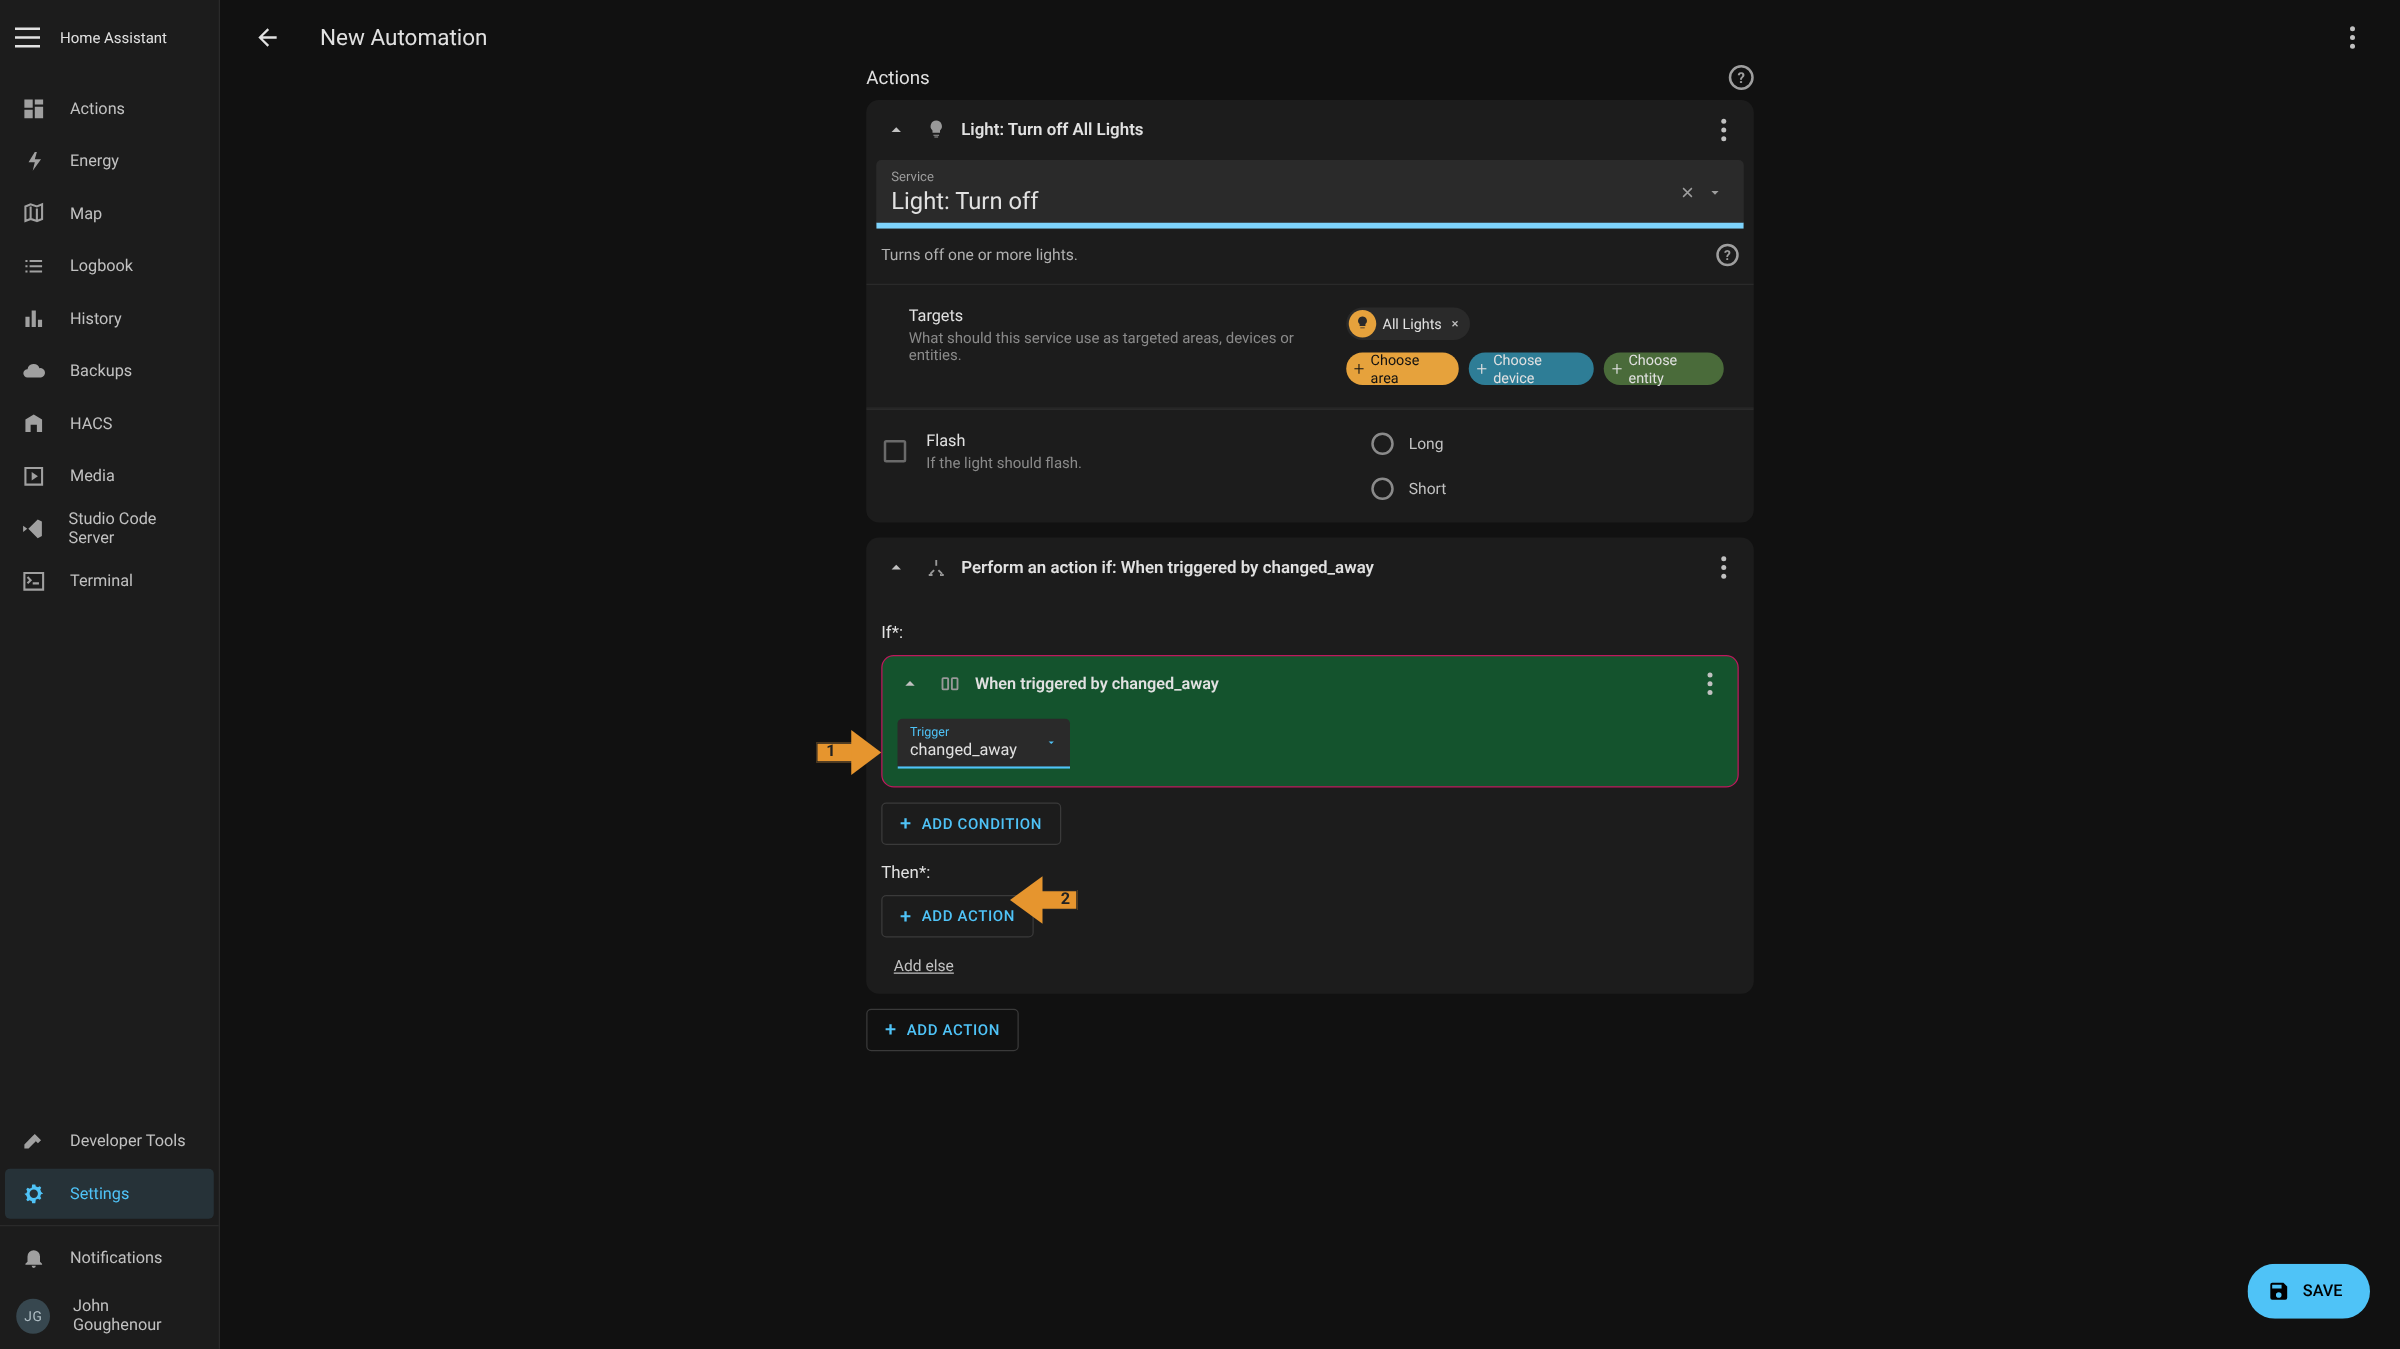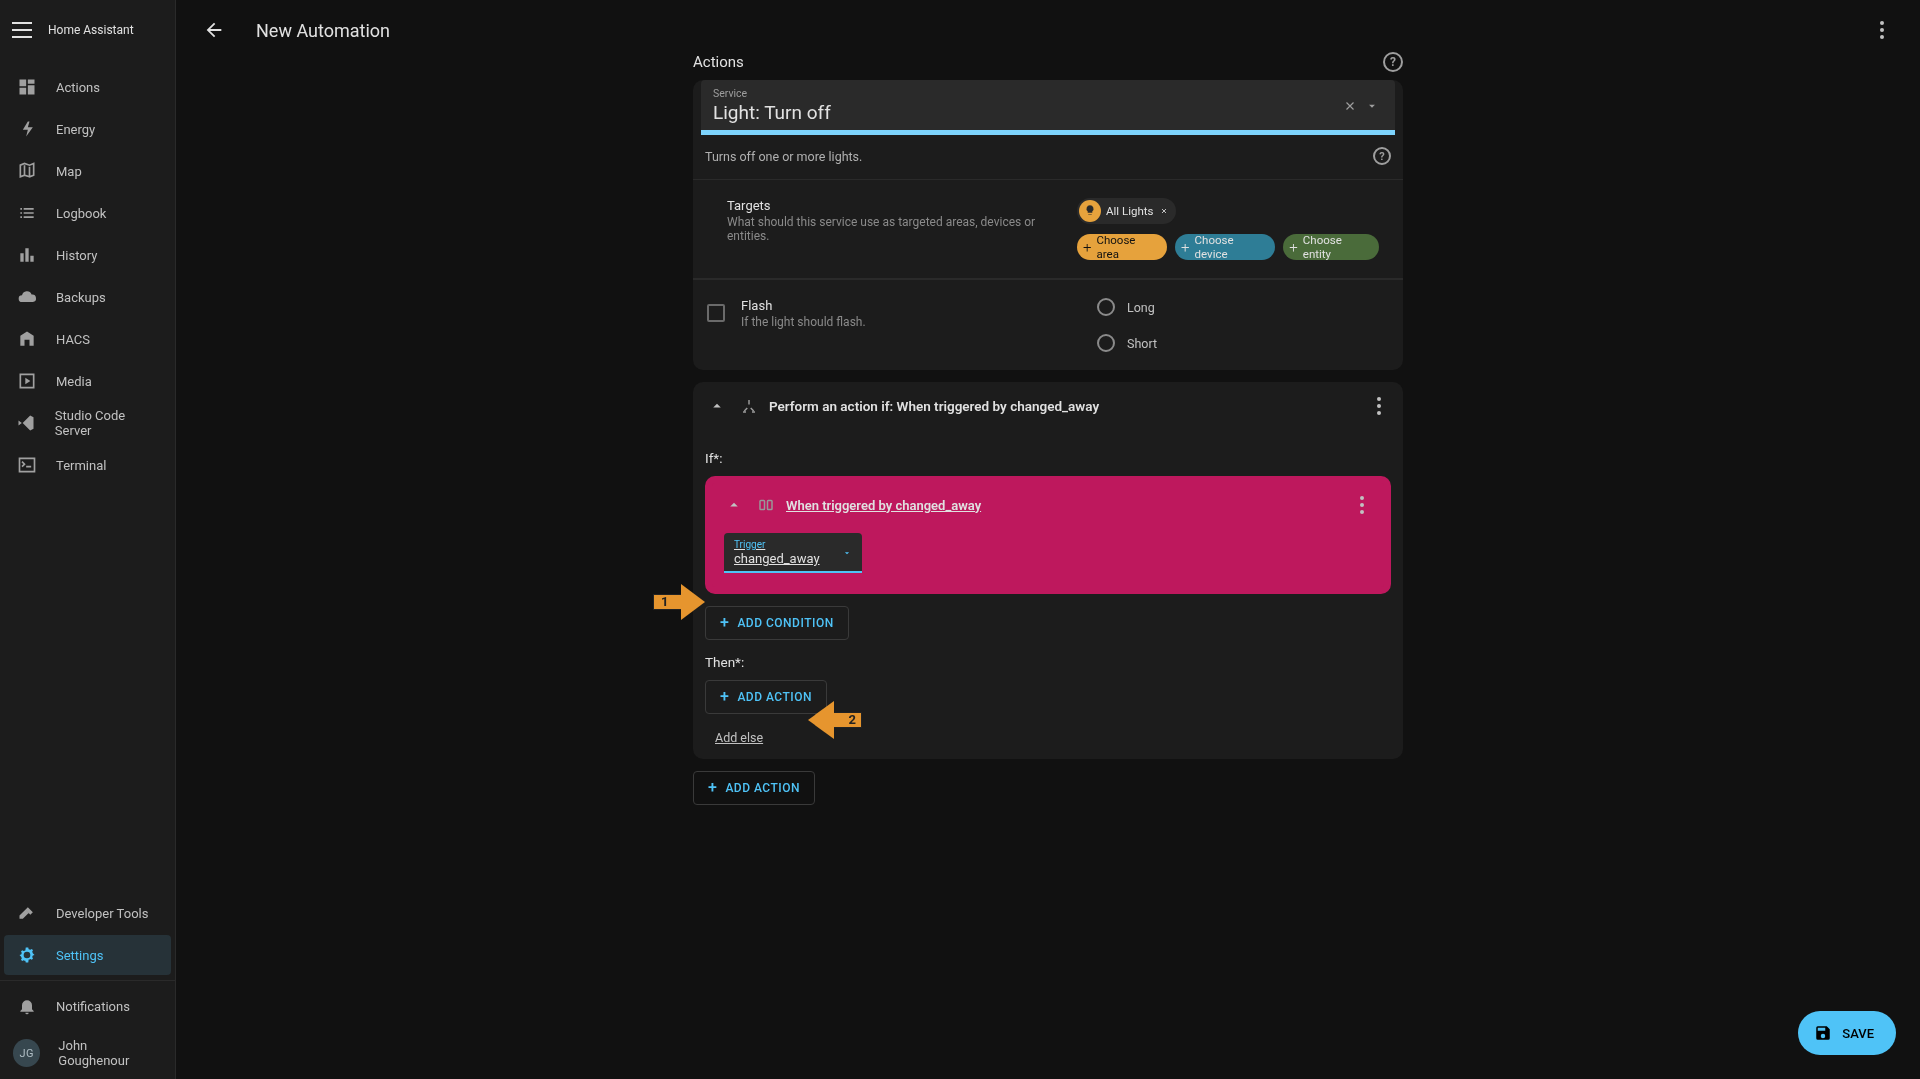--- a/index.html
+++ b/index.html
@@ -205,24 +205,23 @@
 
 .radio-col { display: flex; flex-direction: column; gap: 18px; padding-left: 6px; }
 .radio-row { display: flex; align-items: center; gap: 12px; }
 .radio-outer { width: 18px; height: 18px; border: 2px solid #8a8a8a; border-radius: 50%; }
 .radio-label { font-size: 12.5px; color: #c1c1c1; }
 
 
 .card-body { padding: 6px 12px 14px 12px; }
 .if-label, .then-label { font-size: 13.5px; color: #e1e1e1; margin: 14px 0 10px 0; }
 .inner-card {
-  background: #be185d;
-  border: 7px solid #be185d;
+  background: #14532d;
+  border: 1px solid #be185d;
   border-radius: 10px;
-  text-decoration: underline;
 }
 .inner-header {
   display: flex; align-items: center; padding: 10px 10px 10px 10px; gap: 10px;
 }
 .inner-header-title { font-size: 13px; font-weight: 600; color: #e1e1e1; }
 .inner-body { padding: 6px 12px 14px 12px; }
 
 .trigger-select {
   width: 138px; background: #2a2a2a; border-radius: 4px 4px 0 0;
   border-bottom: 2px solid #4fc3f7; padding: 6px 10px 5px 10px;
@@ -444,20 +443,41 @@
 
 <div class="main">
   <div class="content-col" style="position:relative;">
 
     <div class="section-head">
       <div class="section-title">Actions</div>
       <div class="help-icon">?</div>
     </div>
 
     <div class="card">
+      <div class="card-header">
+        <div class="chevron-btn">
+          <svg viewBox="0 0 24 24">
+              <path d="M7 14l5-5 5 5z"></path>
+            </svg>
+        </div>
+        <div class="card-header-icon">
+          <svg viewBox="0 0 24 24">
+              <path d="M12 2a6 6 0 00-4 10.5V15h8v-2.5A6 6 0 0012 2zM9 17h6v1H9zm1 2h4v1h-4z"></path>
+            </svg>
+        </div>
+        <div class="card-header-title">Light: Turn off All Lights</div>
+        <div class="card-header-spacer"></div>
+        <div class="card-more">
+          <div class="three-dots">
+              <span></span>
+              <span></span>
+              <span></span>
+            </div>
+        </div>
+      </div>
 
       <div class="service-row">
         <div class="service-label-stack">
           <div class="service-small-label">Service</div>
           <div class="service-value">Light: Turn off</div>
         </div>
         <div class="service-clear">
           <svg viewBox="0 0 24 24">
               <path d="M18 6L6 18M6 6l12 12" stroke="#9e9e9e" stroke-width="2"></path>
             </svg>

